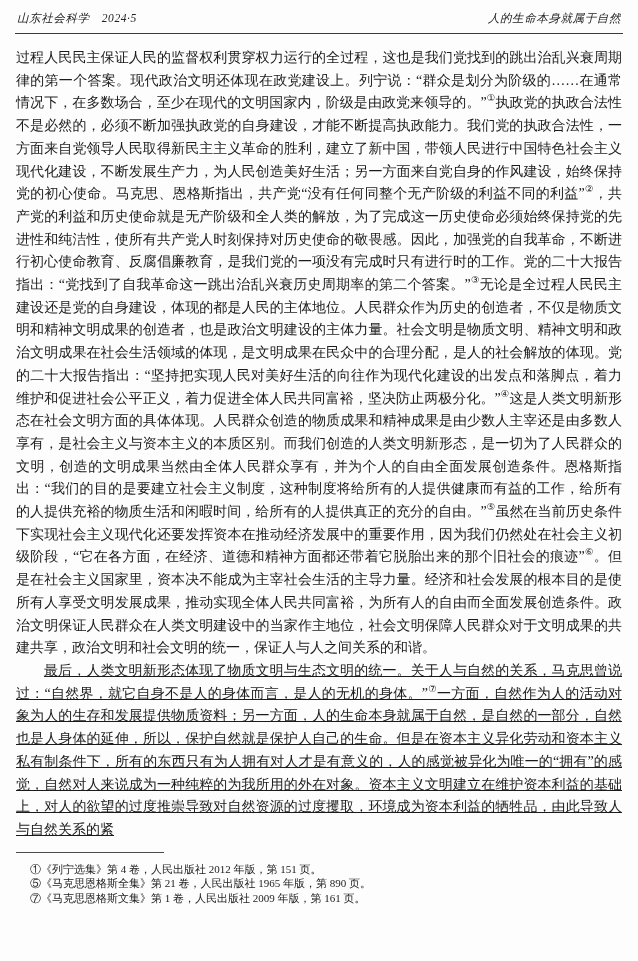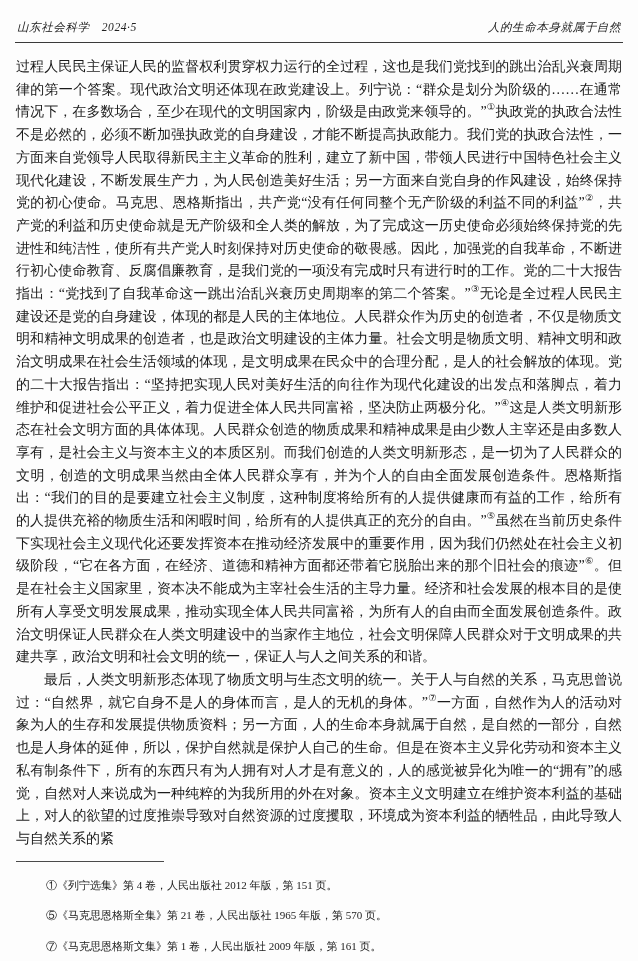--- a/index.html
+++ b/index.html
@@ -16,73 +16,73 @@
     box-sizing: border-box;
     overflow: hidden;
     font-family: "Liberation Serif", "DejaVu Serif", serif;
     color: #1b1b1b;
   }
   .header {
     display: flex;
     justify-content: space-between;
     align-items: baseline;
     margin: 0 15px;
-    padding: 20px 2px 7px 2px;
+    padding: 11px 2px 7px 2px;
     border-bottom: 1px solid #3a3a3a;
     font-size: 11.5px;
     font-style: italic;
     letter-spacing: 0.6px;
     color: #222;
   }
   .header .left, .header .right { white-space: nowrap; }
   .body-text {
     margin: 13px 16px 0 16px;
     font-size: 14px;
     line-height: 22.7px;
     text-align: justify;
     text-justify: inter-character;
   }
   .para { margin: 0; }
-  .para.indent { text-indent: 2em; }
+  .para.indent { text-indent: 2em; text-decoration: underline; }
   sup.fnref {
     font-size: 9.5px;
     font-family: "DejaVu Sans", sans-serif;
     line-height: 0;
     vertical-align: super;
   }
   .fnsep {
     margin: 10px 0 0 16px;
     width: 148px;
     height: 0;
     border-top: 1px solid #4a4a4a;
   }
   .footnotes {
     margin: 9px 16px 0 30px;
     font-size: 11px;
     line-height: 14.5px;
     color: #222;
   }
-  .footnote { margin: 16px; }
+  .footnote { margin: 0; }
 </style>
 </head>
 <body>
 
 <div class="page">
 
   <div class="header">
     <span class="left">山东社会科学　2024·5</span>
     <span class="right">人的生命本身就属于自然</span>
   </div>
 
   <div class="body-text">
       <p class="para">过程人民民主保证人民的监督权利贯穿权力运行的全过程，这也是我们党找到的跳出治乱兴衰周期律的第一个答案。现代政治文明还体现在政党建设上。列宁说：“群众是划分为阶级的……在通常情况下，在多数场合，至少在现代的文明国家内，阶级是由政党来领导的。”<sup class="fnref">①</sup>执政党的执政合法性不是必然的，必须不断加强执政党的自身建设，才能不断提高执政能力。我们党的执政合法性，一方面来自党领导人民取得新民主主义革命的胜利，建立了新中国，带领人民进行中国特色社会主义现代化建设，不断发展生产力，为人民创造美好生活；另一方面来自党自身的作风建设，始终保持党的初心使命。马克思、恩格斯指出，共产党“没有任何同整个无产阶级的利益不同的利益”<sup class="fnref">②</sup>，共产党的利益和历史使命就是无产阶级和全人类的解放，为了完成这一历史使命必须始终保持党的先进性和纯洁性，使所有共产党人时刻保持对历史使命的敬畏感。因此，加强党的自我革命，不断进行初心使命教育、反腐倡廉教育，是我们党的一项没有完成时只有进行时的工作。党的二十大报告指出：“党找到了自我革命这一跳出治乱兴衰历史周期率的第二个答案。”<sup class="fnref">③</sup>无论是全过程人民民主建设还是党的自身建设，体现的都是人民的主体地位。人民群众作为历史的创造者，不仅是物质文明和精神文明成果的创造者，也是政治文明建设的主体力量。社会文明是物质文明、精神文明和政治文明成果在社会生活领域的体现，是文明成果在民众中的合理分配，是人的社会解放的体现。党的二十大报告指出：“坚持把实现人民对美好生活的向往作为现代化建设的出发点和落脚点，着力维护和促进社会公平正义，着力促进全体人民共同富裕，坚决防止两极分化。”<sup class="fnref">④</sup>这是人类文明新形态在社会文明方面的具体体现。人民群众创造的物质成果和精神成果是由少数人主宰还是由多数人享有，是社会主义与资本主义的本质区别。而我们创造的人类文明新形态，是一切为了人民群众的文明，创造的文明成果当然由全体人民群众享有，并为个人的自由全面发展创造条件。恩格斯指出：“我们的目的是要建立社会主义制度，这种制度将给所有的人提供健康而有益的工作，给所有的人提供充裕的物质生活和闲暇时间，给所有的人提供真正的充分的自由。”<sup class="fnref">⑤</sup>虽然在当前历史条件下实现社会主义现代化还要发挥资本在推动经济发展中的重要作用，因为我们仍然处在社会主义初级阶段，“它在各方面，在经济、道德和精神方面都还带着它脱胎出来的那个旧社会的痕迹”<sup class="fnref">⑥</sup>。但是在社会主义国家里，资本决不能成为主宰社会生活的主导力量。经济和社会发展的根本目的是使所有人享受文明发展成果，推动实现全体人民共同富裕，为所有人的自由而全面发展创造条件。政治文明保证人民群众在人类文明建设中的当家作主地位，社会文明保障人民群众对于文明成果的共建共享，政治文明和社会文明的统一，保证人与人之间关系的和谐。</p>
       <p class="para indent">最后，人类文明新形态体现了物质文明与生态文明的统一。关于人与自然的关系，马克思曾说过：“自然界，就它自身不是人的身体而言，是人的无机的身体。”<sup class="fnref">⑦</sup>一方面，自然作为人的活动对象为人的生存和发展提供物质资料；另一方面，人的生命本身就属于自然，是自然的一部分，自然也是人身体的延伸，所以，保护自然就是保护人自己的生命。但是在资本主义异化劳动和资本主义私有制条件下，所有的东西只有为人拥有对人才是有意义的，人的感觉被异化为唯一的“拥有”的感觉，自然对人来说成为一种纯粹的为我所用的外在对象。资本主义文明建立在维护资本利益的基础上，对人的欲望的过度推崇导致对自然资源的过度攫取，环境成为资本利益的牺牲品，由此导致人与自然关系的紧</p>
     </div>
 
   <div class="fnsep"></div>
 
   <div class="footnotes">
       <div class="footnote">①《列宁选集》第 4 卷，人民出版社 2012 年版，第 151 页。</div>
-      <div class="footnote">⑤《马克思恩格斯全集》第 21 卷，人民出版社 1965 年版，第 570 页。</div>
+      <div class="footnote">⑤《马克思恩格斯全集》第 21 卷，人民出版社 1965 年版，第 890 页。</div>
       <div class="footnote">⑦《马克思恩格斯文集》第 1 卷，人民出版社 2009 年版，第 161 页。</div>
     </div>
 
 </div>
 
 </body></html>

